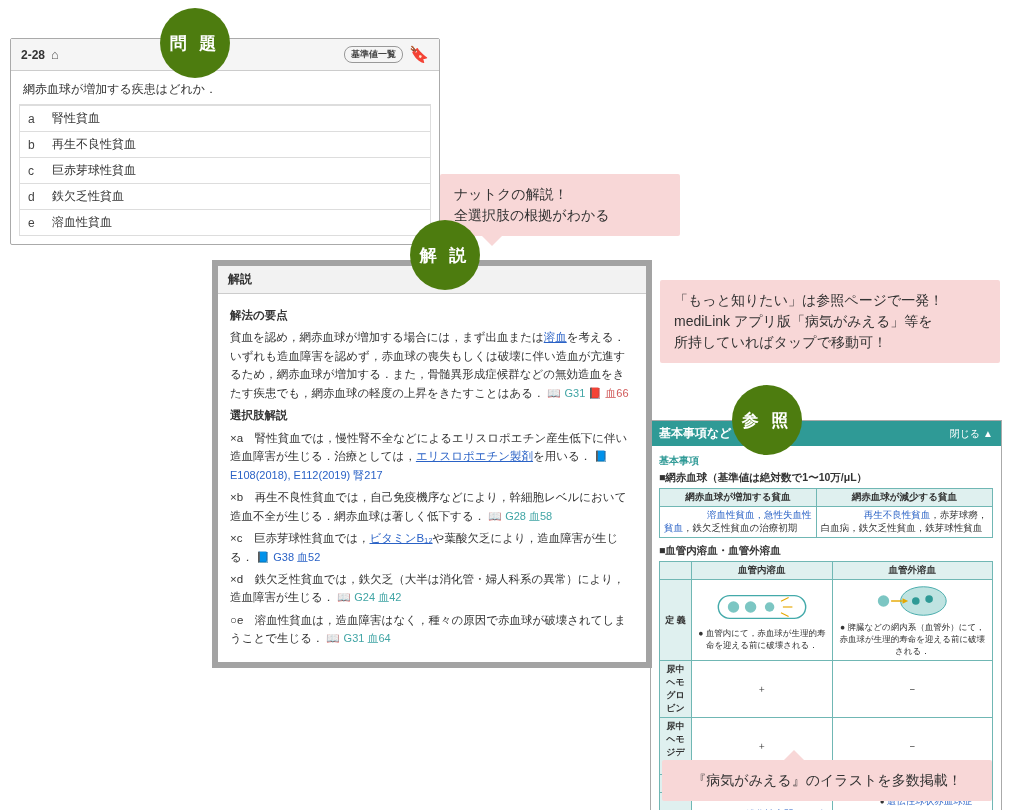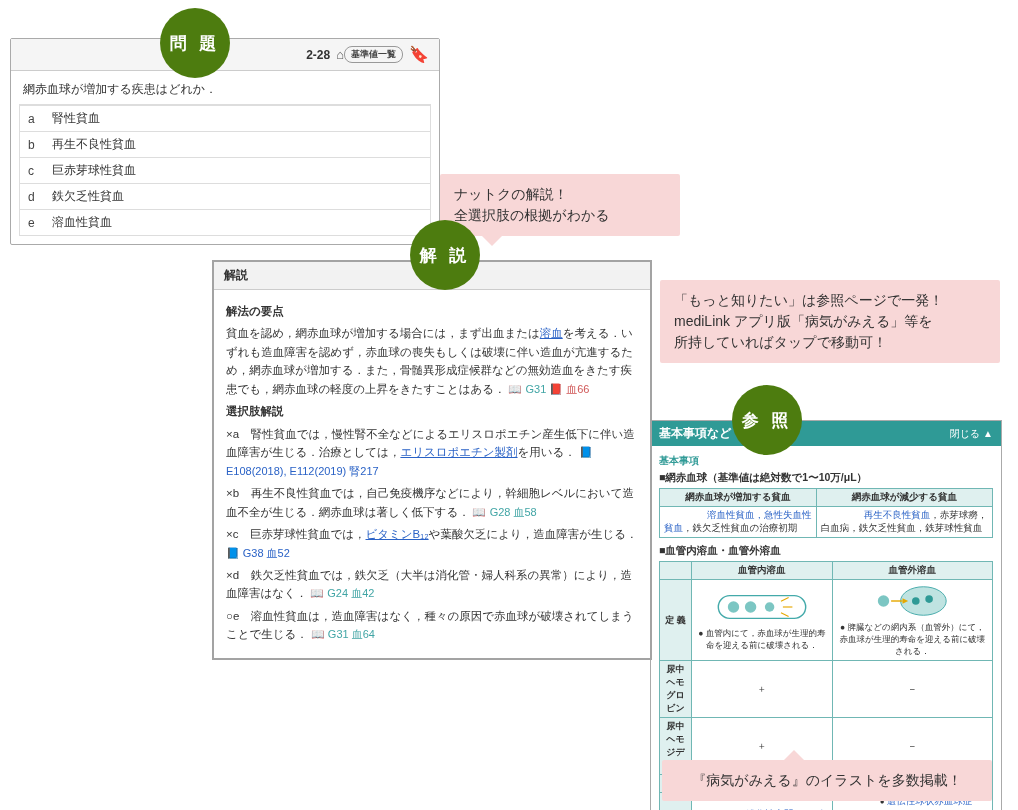--- a/index.html
+++ b/index.html
@@ -67,21 +67,21 @@
     left: 10px; top: 38px;
     width: 430px;
     border: 1px solid #aaa;
     background: #fff;
     border-radius: 2px;
     z-index: 10;
   }
   .problem-head {
     display: flex;
     align-items: center;
-    justify-content: flex-end;
+    justify-content: space-between;
     padding: 6px 10px;
     background: #f5f5f5;
     border-bottom: 1px solid #ccc;
     font-size: 12px;
     font-weight: bold;
   }
   .problem-head-left { display:flex; align-items:center; gap:6px;}
   .home-icon { font-size:13px; color:#555;}
   .problem-head-right { display:flex; align-items:center; gap:6px;}
   .level-tag { font-size:9px; border:1px solid #999; border-radius:8px; padding:1px 6px; color:#444;}
@@ -94,21 +94,21 @@
     padding:4px 8px; font-size:12px;
   }
   .choice-row:first-child { border-top:1px solid #ddd;}
   .choice-key { width:14px; color:#444;}
 
   
   .expl-panel {
     position: absolute;
     left: 212px; top: 260px;
     width: 440px;
-    border: 2px solid #a3a3a3;
+    border: 6px solid #a3a3a3;
     background: #fff;
     z-index: 20;
   }
   .expl-head {
     background:#f2f2f2; border-bottom:1px solid #ccc;
     font-size:12px; font-weight:bold; padding:5px 10px;
   }
   .expl-body { padding: 8px 12px 10px; font-size:11.5px; line-height:1.6;}
   .section-h { font-weight:bold; margin: 4px 0 4px;}
   .link-txt { color:#2a62c6; text-decoration:underline;}
@@ -217,21 +217,21 @@
     </div>
     <div class="expl-item">
       <span class="expl-key">×b</span>　<span>再生不良性貧血では，自己免疫機序などにより，幹細胞レベルにおいて造血不全が生じる．網赤血球は著しく低下する．</span>
       <span class="ref-tag">📖 <span>G28  血58</span></span>
     </div>
     <div class="expl-item">
       <span class="expl-key">×c</span>　<span>巨赤芽球性貧血では，</span><span class="link-txt">ビタミンB₁₂</span><span>や葉酸欠乏により，造血障害が生じる．</span>
       <span class="ref-tag-dark">📘 <span>G38  血52</span></span>
     </div>
     <div class="expl-item">
-      <span class="expl-key">×d</span>　<span>鉄欠乏性貧血では，鉄欠乏（大半は消化管・婦人科系の異常）により，造血障害はなく．</span>
+      <span class="expl-key">×d</span>　<span>鉄欠乏性貧血では，鉄欠乏（大半は消化管・婦人科系の異常）により，造血障害が生じる．</span>
       <span class="ref-tag">📖 <span>G24  血42</span></span>
     </div>
     <div class="expl-item">
       <span class="expl-key">○e</span>　<span>溶血性貧血は，造血障害はなく，種々の原因で赤血球が破壊されてしまうことで生じる．</span>
       <span class="ref-tag">📖 <span>G31  血64</span></span>
     </div>
   </div>
 </div>
 
 <div class="ref-panel">

